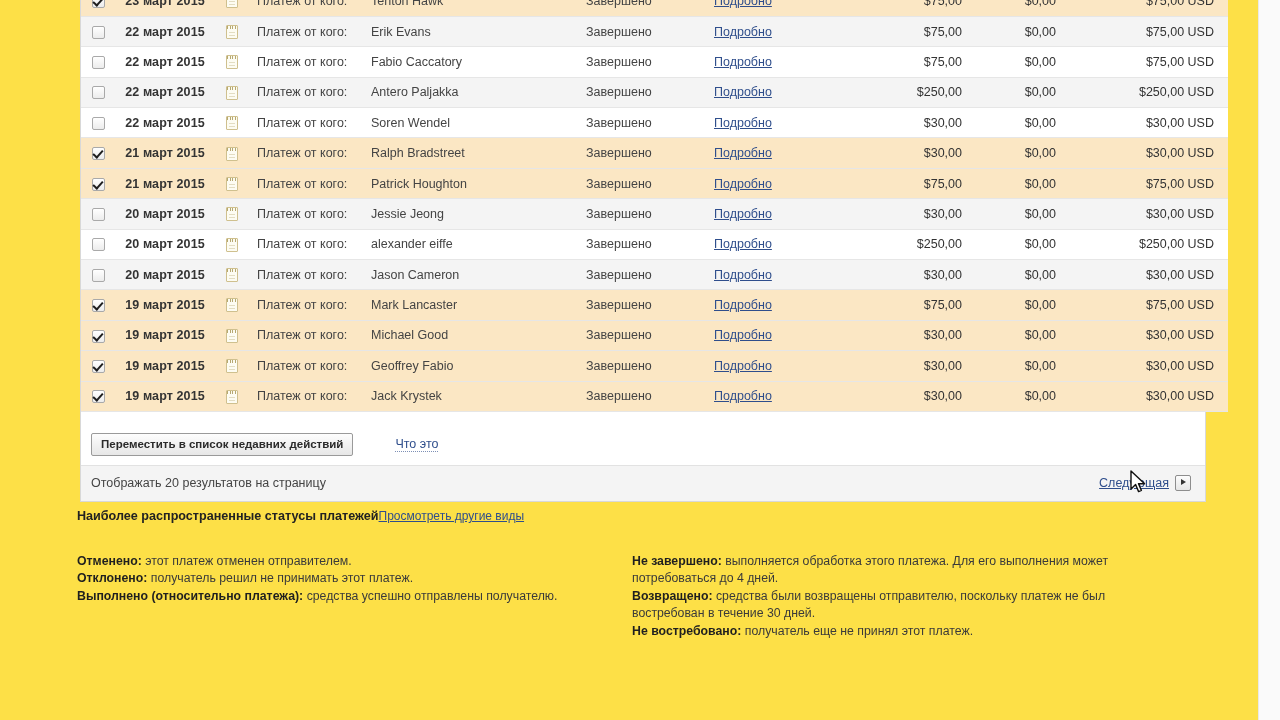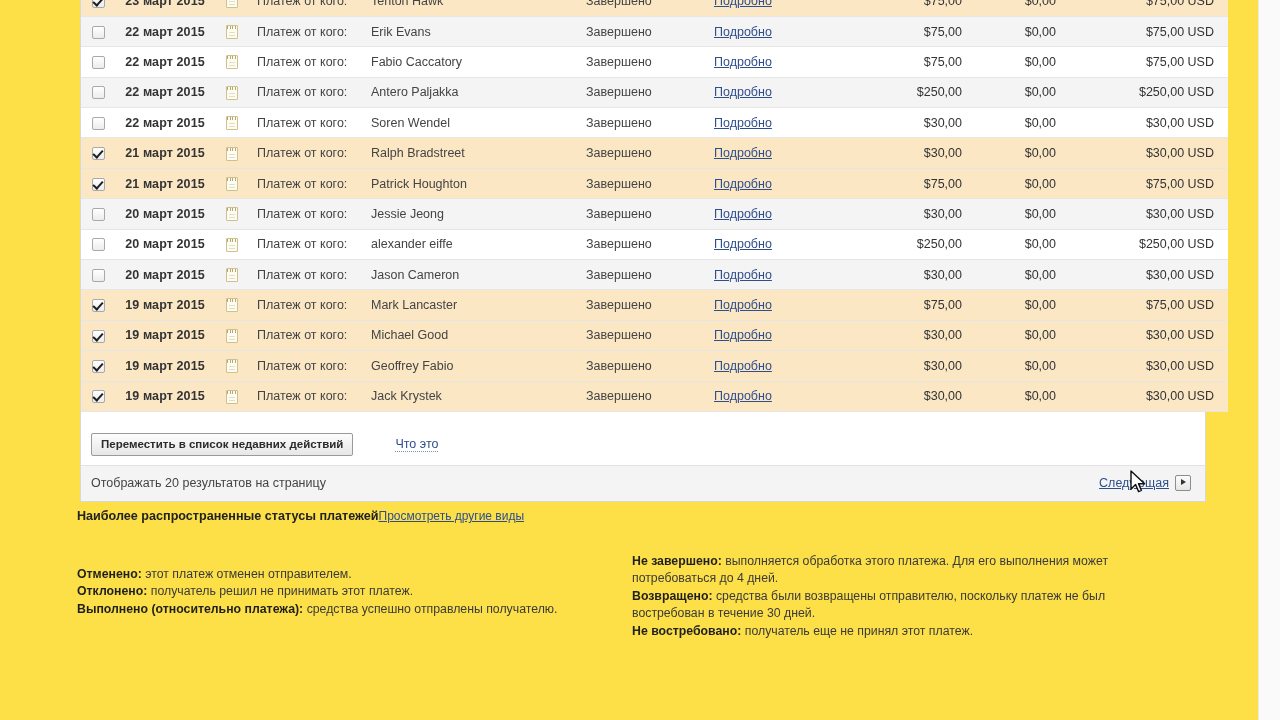--- a/index.html
+++ b/index.html
@@ -230,21 +230,21 @@
     font-weight: normal;
     color: #2f4e8c;
     text-decoration: underline;
     cursor: pointer;
     font-size: 12px;
   }
   .legend-cols {
     display: flex;
     gap: 0;
   }
-  .legend-col-l { width: 555px; margin-top: 13px; }
+  .legend-col-l { width: 555px; }
   .legend-col-r { width: 520px; }
   .legend p { margin: 0 0 0 0; }
   .legend b { font-weight: bold; color: #1f1f1f; }
 
   
   .cursor {
     position: absolute;
     left: 1130px;
     top: 470px;
     width: 18px;

